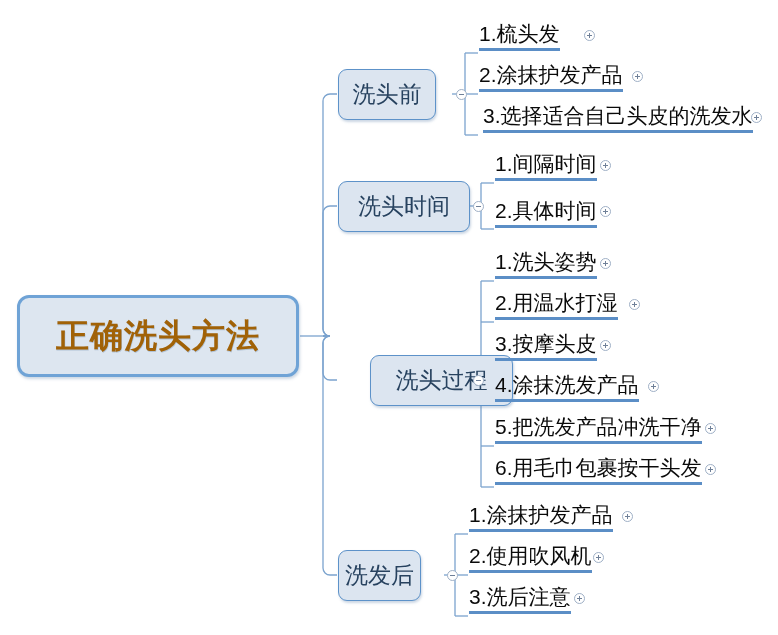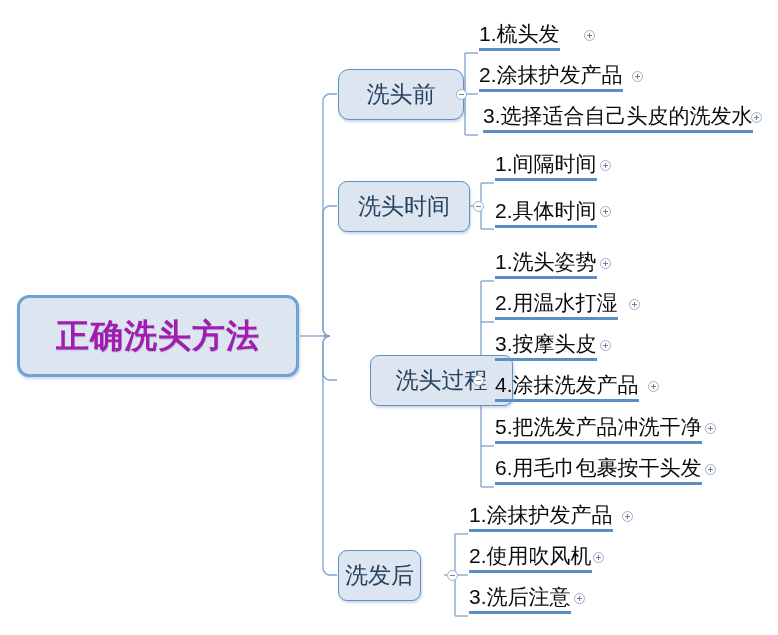--- a/index.html
+++ b/index.html
@@ -40,21 +40,21 @@
     border: 3px solid #6fa3d6;
     border-radius: 12px;
     display: flex;
     align-items: center;
     justify-content: center;
     box-shadow: 1px 2px 3px rgba(110,140,175,0.35);
   }
   .root-label {
     font-size: 33px;
     font-weight: bold;
-    color: #a21caf;
+    color: #a16207;
     letter-spacing: 1px;
     white-space: nowrap;
     text-shadow: 0.5px 1px 0.5px rgba(140,165,195,0.55);
   }
 
   
   .branch-node {
     position: absolute;
     box-sizing: border-box;
     background: #dce5f0;
@@ -178,21 +178,21 @@
       <path d="M455 534 H468"></path>
       <path d="M455 575 H468"></path>
       <path d="M455 616 H468"></path>
     </g>
   </svg>
 
   <div class="root-node">
     <span class="root-label">正确洗头方法</span>
   </div>
 
-  <div class="branch-node" style="left:338px; top:69px; width:126px; height:51px;border-radius:11px;">
+  <div class="branch-node" style="left:338px; top:69px; width:98px; height:51px;">
     <span class="branch-label">洗头前</span>
   </div>
   <div class="toggle branch-toggle" style="left:456px; top:89px;"></div>
 
   <div class="leaf-node" style="left:479px; top:22px;">
     <span class="leaf-text-wrap">
       <span class="leaf-label">1.梳头发</span>
       <span class="leaf-underline"></span>
     </span>
     <span class="toggle plus leaf-toggle" style="left:105px;"></span>

